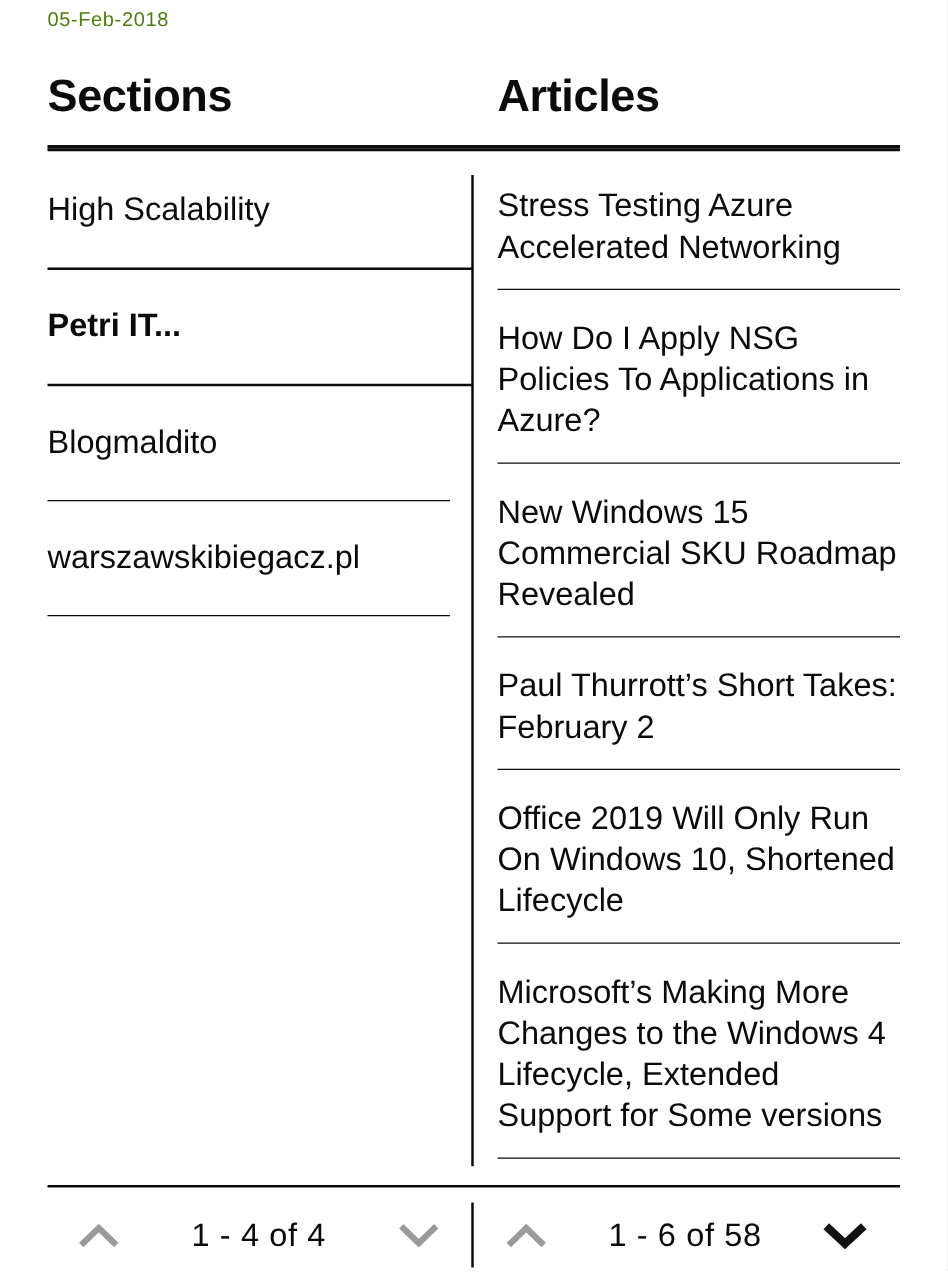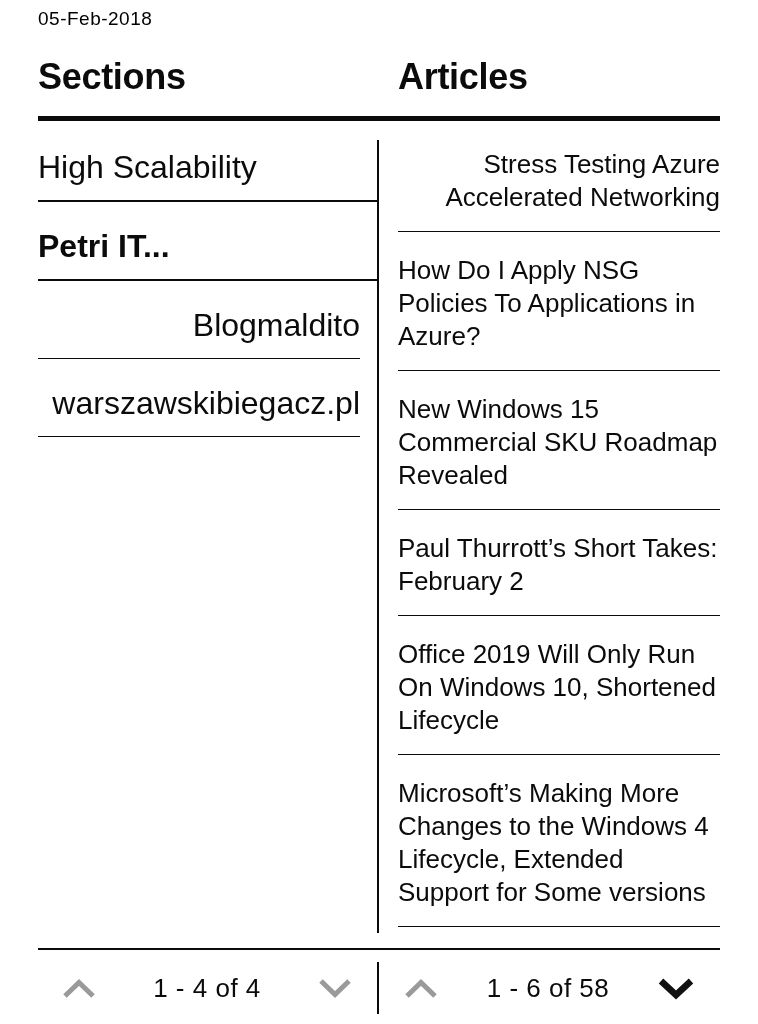--- a/index.html
+++ b/index.html
@@ -13,59 +13,59 @@
   .page{
     position:relative;
     width:758px;height:1024px;
     background:#ffffff;
     color:var(--ink);
     overflow:hidden;
     margin:0 auto;
   }
   .date{
     position:absolute;left:38px;top:8px;
-    font-size:19px;letter-spacing:.5px;color:#000000;
+    font-size:16px;letter-spacing:.5px;color:#4d7c0f;
   }
   .col-header{
     position:absolute;top:56px;
     font-size:36px;font-weight:bold;letter-spacing:-.3px;
   }
   .col-header.sections{left:38px;}
   .col-header.articles{left:398px;}
   .header-rule{
     position:absolute;left:38px;top:116px;width:682px;height:2px;
     border-top:3px solid var(--ink);
     border-bottom:2px solid var(--ink);
   }
   .v-divider{
     position:absolute;left:377px;top:140px;width:2px;height:793px;
     background:var(--ink);
   }
   .sections-list{
     position:absolute;left:38px;top:124px;width:340px;
   }
   .section-item{
-    font-size:32px;line-height:34px;
-    padding:27px 0 16px 0;
+    font-size:26px;line-height:34px;
+    padding:27px 0 30px 0;
     cursor:pointer;
   }
   .section-item:first-child{padding-top:26px;}
   .section-item.sep-thick{border-bottom:2px solid var(--ink);width:340px;}
-  .section-item.sep-thin{border-bottom:1px solid var(--ink);width:322px;text-align:right;}
+  .section-item.sep-thin{border-bottom:1px solid var(--ink);width:322px;}
   .section-item.selected{font-weight:bold;}
   .articles-list{
     position:absolute;left:398px;top:124px;width:322px;
   }
   .article-item{
     font-size:26px;line-height:33px;
     padding:22px 0 17px 0;
     border-bottom:1px solid var(--ink);
     cursor:pointer;
   }
-  .article-item:first-child{padding-top:24px;text-align:right;}
+  .article-item:first-child{padding-top:24px;}
   .pager-rule{
     position:absolute;left:38px;top:948px;width:682px;height:2px;
     background:var(--ink);
   }
   .pager-divider{
     position:absolute;left:377px;top:962px;width:2px;height:52px;
     background:var(--ink);
   }
   .pager{
     position:absolute;top:958px;height:60px;

